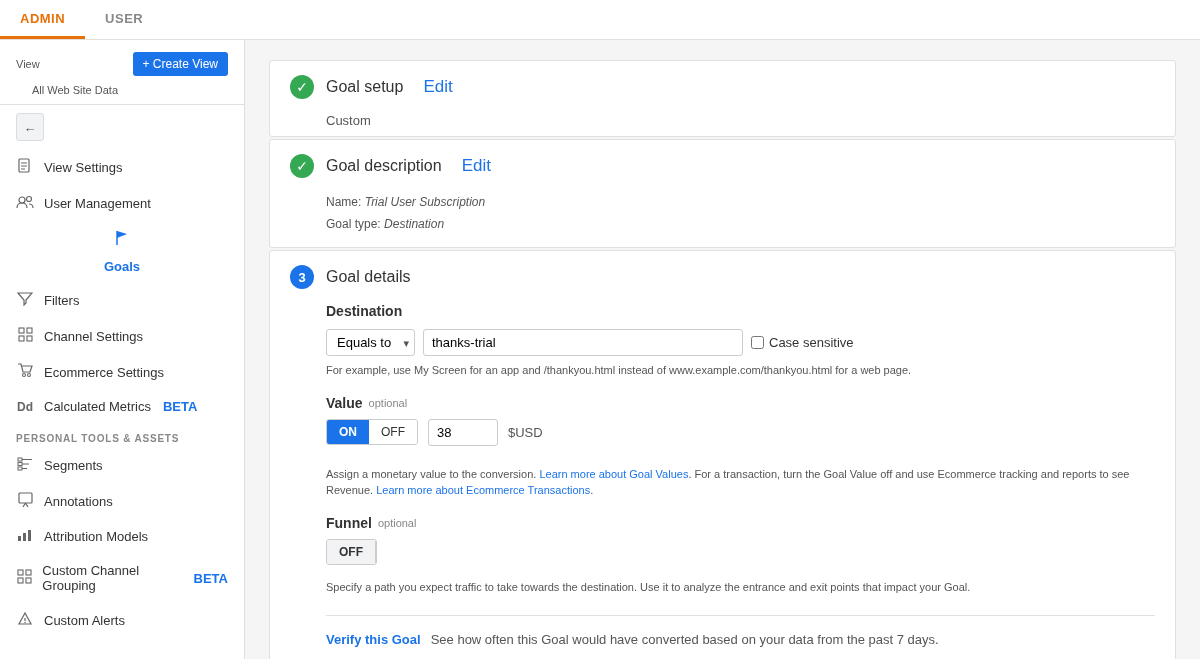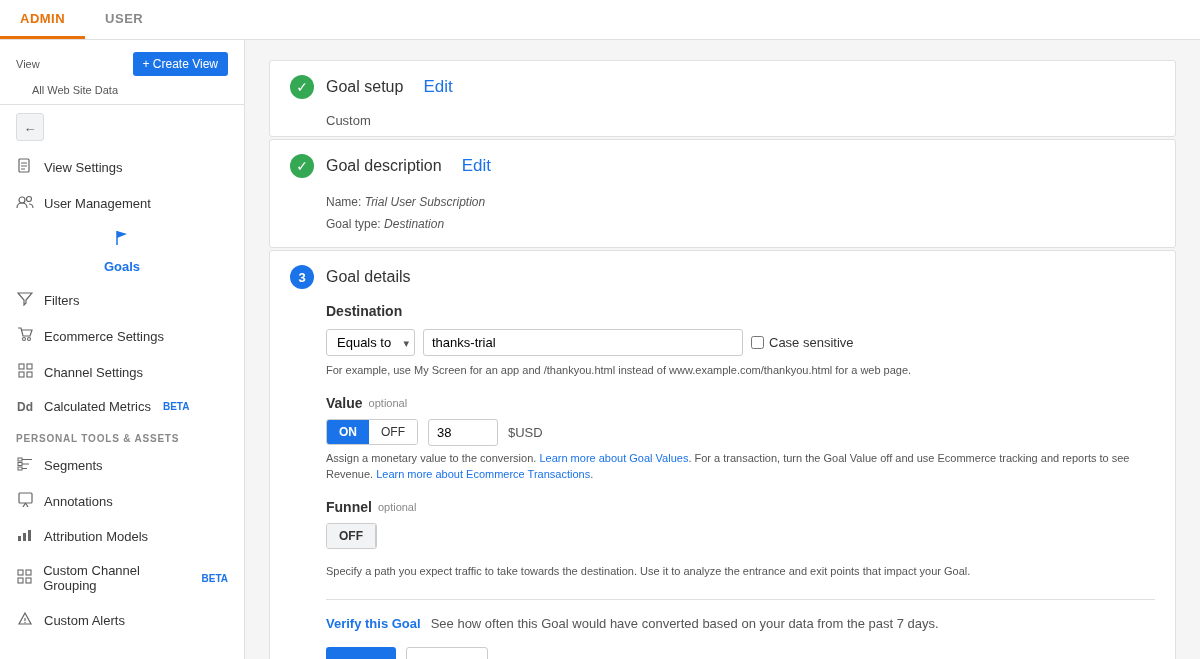--- a/index.html
+++ b/index.html
@@ -106,21 +106,21 @@
     .sidebar-item.active .icon { color: #1a73e8; }
     .section-label {
       font-size: 10px;
       font-weight: 700;
       color: #888;
       padding: 10px 16px 4px;
       letter-spacing: 0.8px;
       text-transform: uppercase;
     }
     .beta-badge {
-      font-size: 10px;
+      font-size: 13px;
       color: #1a73e8;
       font-weight: 700;
       text-transform: uppercase;
       margin-left: 2px;
     }
 
     
     .main {
       flex: 1;
       overflow-y: auto;
@@ -422,39 +422,39 @@
       <span class="icon">
         <svg width="16" height="14" viewBox="0 0 16 14" fill="none">
             <path d="M1 1 L7 8 L7 13 L9 11 L9 8 L15 1 Z" stroke="#666" stroke-width="1.2" fill="none"></path>
           </svg>
       </span>
       <span>Filters</span>
     </div>
 
     <div class="sidebar-item">
       <span class="icon">
-        <svg width="16" height="15" viewBox="0 0 16 15" fill="none">
-            <path d="M1 1 L4 1 L6 9 L13 9 L15 3 L4 3" stroke="#666" stroke-width="1.2" fill="none"></path>
-            <circle cx="7" cy="12" r="1.5" stroke="#666" stroke-width="1.1"></circle>
-            <circle cx="12" cy="12" r="1.5" stroke="#666" stroke-width="1.1"></circle>
-          </svg>
-      </span>
-      <span>Ecommerce Settings</span>
-    </div>
-
-    <div class="sidebar-item">
-      <span class="icon">
         <svg width="15" height="15" viewBox="0 0 15 15" fill="none">
             <rect x="1" y="1" width="5" height="5" stroke="#666" stroke-width="1.1"></rect>
             <rect x="9" y="1" width="5" height="5" stroke="#666" stroke-width="1.1"></rect>
             <rect x="1" y="9" width="5" height="5" stroke="#666" stroke-width="1.1"></rect>
             <rect x="9" y="9" width="5" height="5" stroke="#666" stroke-width="1.1"></rect>
           </svg>
       </span>
       <span>Channel Settings</span>
+    </div>
+
+    <div class="sidebar-item">
+      <span class="icon">
+        <svg width="16" height="15" viewBox="0 0 16 15" fill="none">
+            <path d="M1 1 L4 1 L6 9 L13 9 L15 3 L4 3" stroke="#666" stroke-width="1.2" fill="none"></path>
+            <circle cx="7" cy="12" r="1.5" stroke="#666" stroke-width="1.1"></circle>
+            <circle cx="12" cy="12" r="1.5" stroke="#666" stroke-width="1.1"></circle>
+          </svg>
+      </span>
+      <span>Ecommerce Settings</span>
     </div>
 
     <div class="sidebar-item">
       <span class="icon" style="font-size:12px;font-weight:700;color:#666;">Dd</span>
       <span>Calculated Metrics</span>
       <span class="beta-badge">BETA</span>
     </div>
 
     <div class="section-label">PERSONAL TOOLS &amp; ASSETS</div>
 
@@ -577,21 +577,21 @@
             <span class="optional-text">optional</span>
           </div>
           <div class="toggle-row">
             <div class="toggle-btn">
               <span class="toggle-on">ON</span>
               <span class="toggle-off-btn">OFF</span>
             </div>
             <input type="text" class="value-input" value="38" style="">
             <span class="currency-label">$USD</span>
           </div>
-          <div class="hint-text" style="margin-top:4px;">
+          <div class="hint-text" style="margin-top:20px;">
             Assign a monetary value to the conversion. <a>Learn more about Goal Values</a>. For a transaction, turn the Goal Value off and use Ecommerce tracking and reports to see Revenue. <a>Learn more about Ecommerce Transactions</a>.
           </div>
         </div>
 
         <div class="funnel-section">
           <div class="value-label-row">
             <span style="font-size:14px;font-weight:600;">Funnel</span>
             <span class="optional-text">optional</span>
           </div>
           <div class="toggle-off-row">

